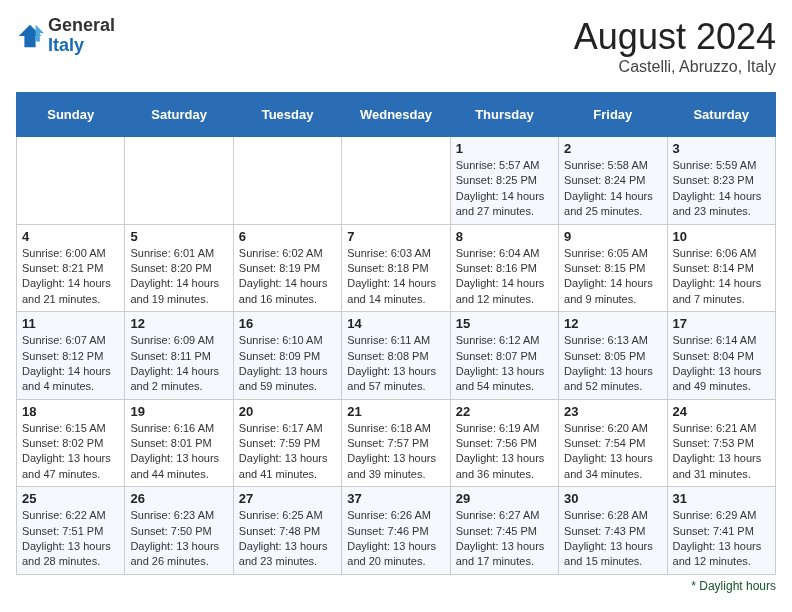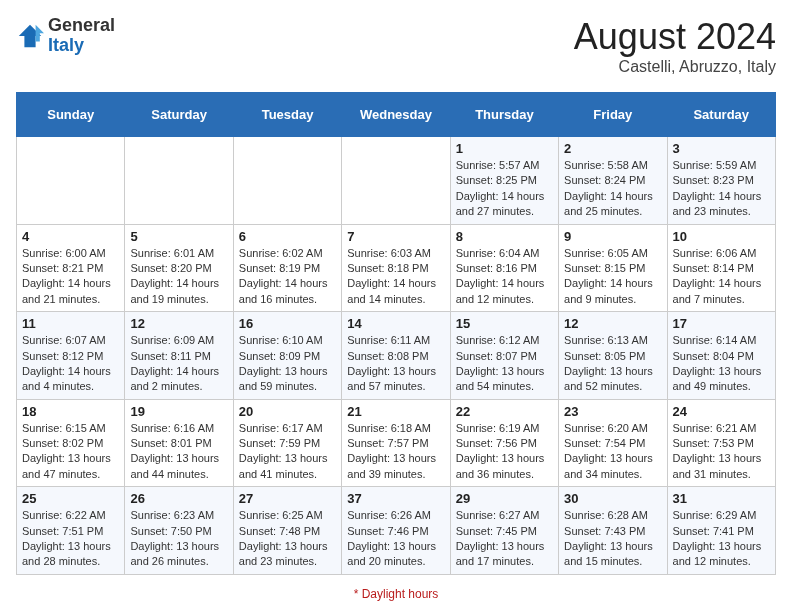--- a/index.html
+++ b/index.html
@@ -79,24 +79,24 @@
       display: block;
       margin-bottom: 2px;
     }
     .day-info {
       color: #333;
       font-size: 11px;
       line-height: 1.4;
     }
     .empty-cell { background: #fff !important; }
     .footer-note {
-      margin-top: 12px;
+      margin-top: 4px;
       font-size: 12px;
-      color: #b91c1c;
-      text-align: center;
+      color: #14532d;
+      text-align: right;
     }
   </style>
 </head>
 <body>
 
 <div class="header-section">
   <div class="logo">
     <svg class="logo-icon" viewBox="0 0 40 40">
       <polygon points="20,4 36,20 28,20 28,36 12,36 12,20 4,20" fill="#1a6bb5"></polygon>
       <polygon points="28,4 40,16 34,16 34,28 28,28 28,4" fill="#4da6e0"></polygon>

